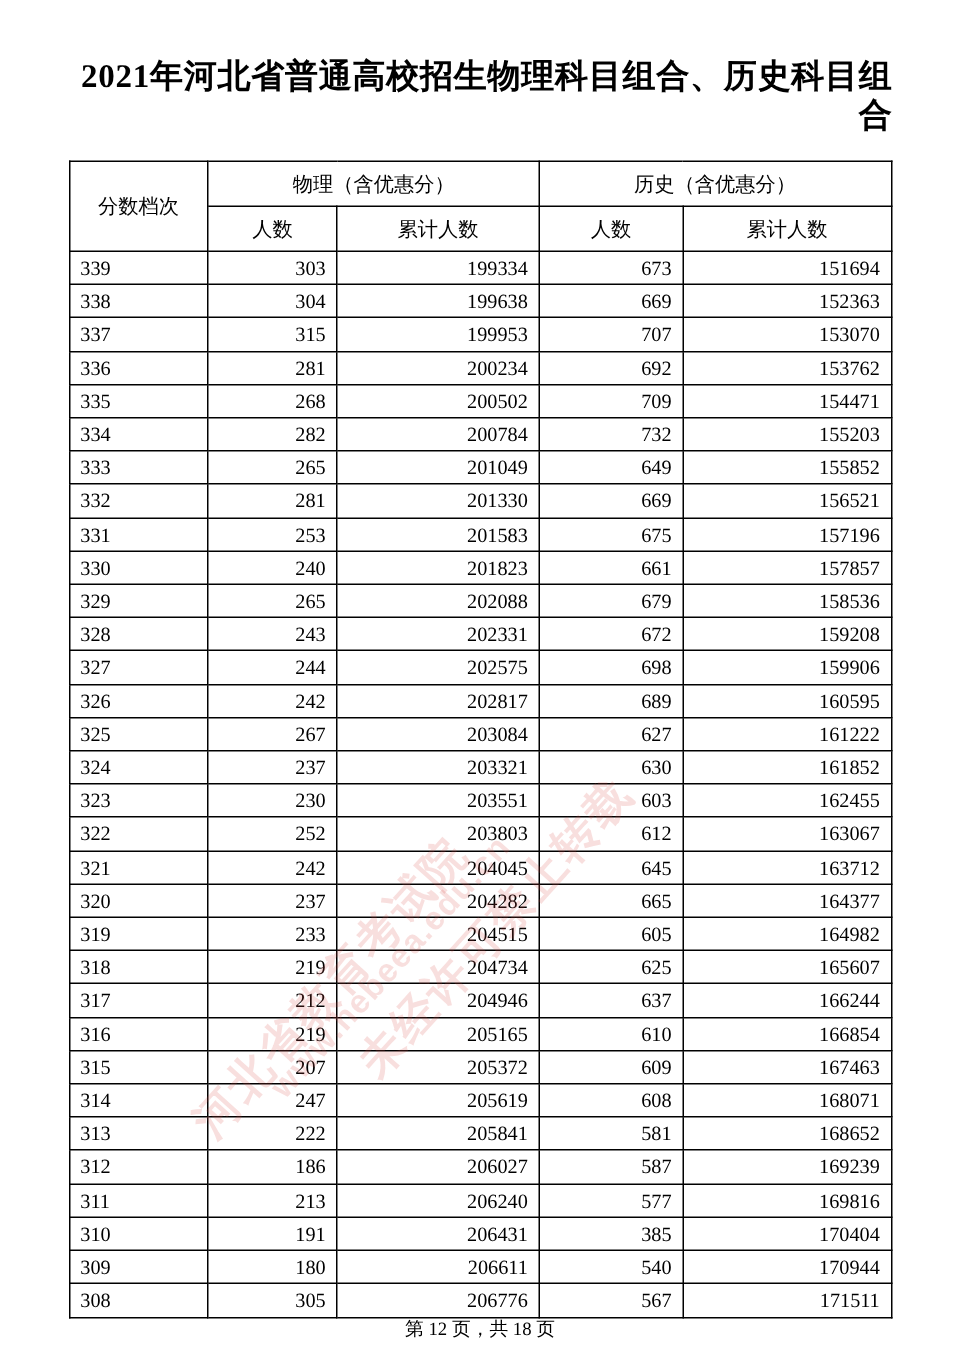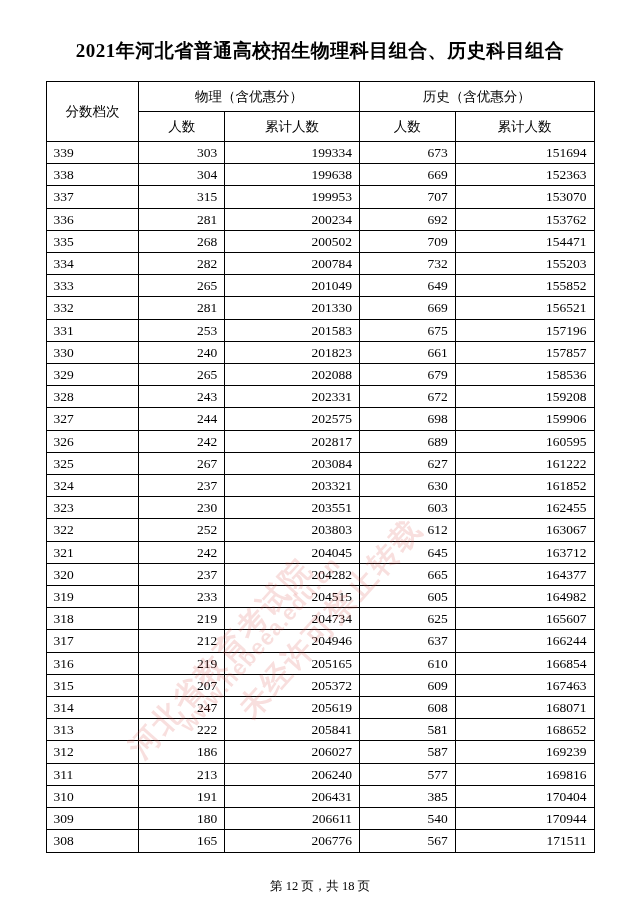--- a/index.html
+++ b/index.html
@@ -57,22 +57,22 @@
   }
   .wm3 {
     left: 230px;
     top: 700px;
     font-size: 30px;
     transform: rotate(-48deg);
     letter-spacing: 2px;
   }
   .title {
     padding-top: 38px;
-    text-align: center;
-    font-size: 19px;
+    text-align: right;
+    font-size: 22px;
     font-weight: bold;
     line-height: 26px;
     letter-spacing: 0.5px;
     position: relative;
     z-index: 2;
   }
   .title-line2 {
     display: block;
   }
   table {
@@ -373,21 +373,21 @@
         </tr>
         <tr>
           <td class="c-score">309</td>
           <td class="c-num">180</td>
           <td class="c-num">206611</td>
           <td class="c-num">540</td>
           <td class="c-num">170944</td>
         </tr>
         <tr>
           <td class="c-score">308</td>
-          <td class="c-num">165</td>
+          <td class="c-num">305</td>
           <td class="c-num">206776</td>
           <td class="c-num">567</td>
           <td class="c-num">171511</td>
         </tr>
       </tbody>
   </table>
 
   <div class="footer">第 12 页，共 18 页</div>
 </div>
 

